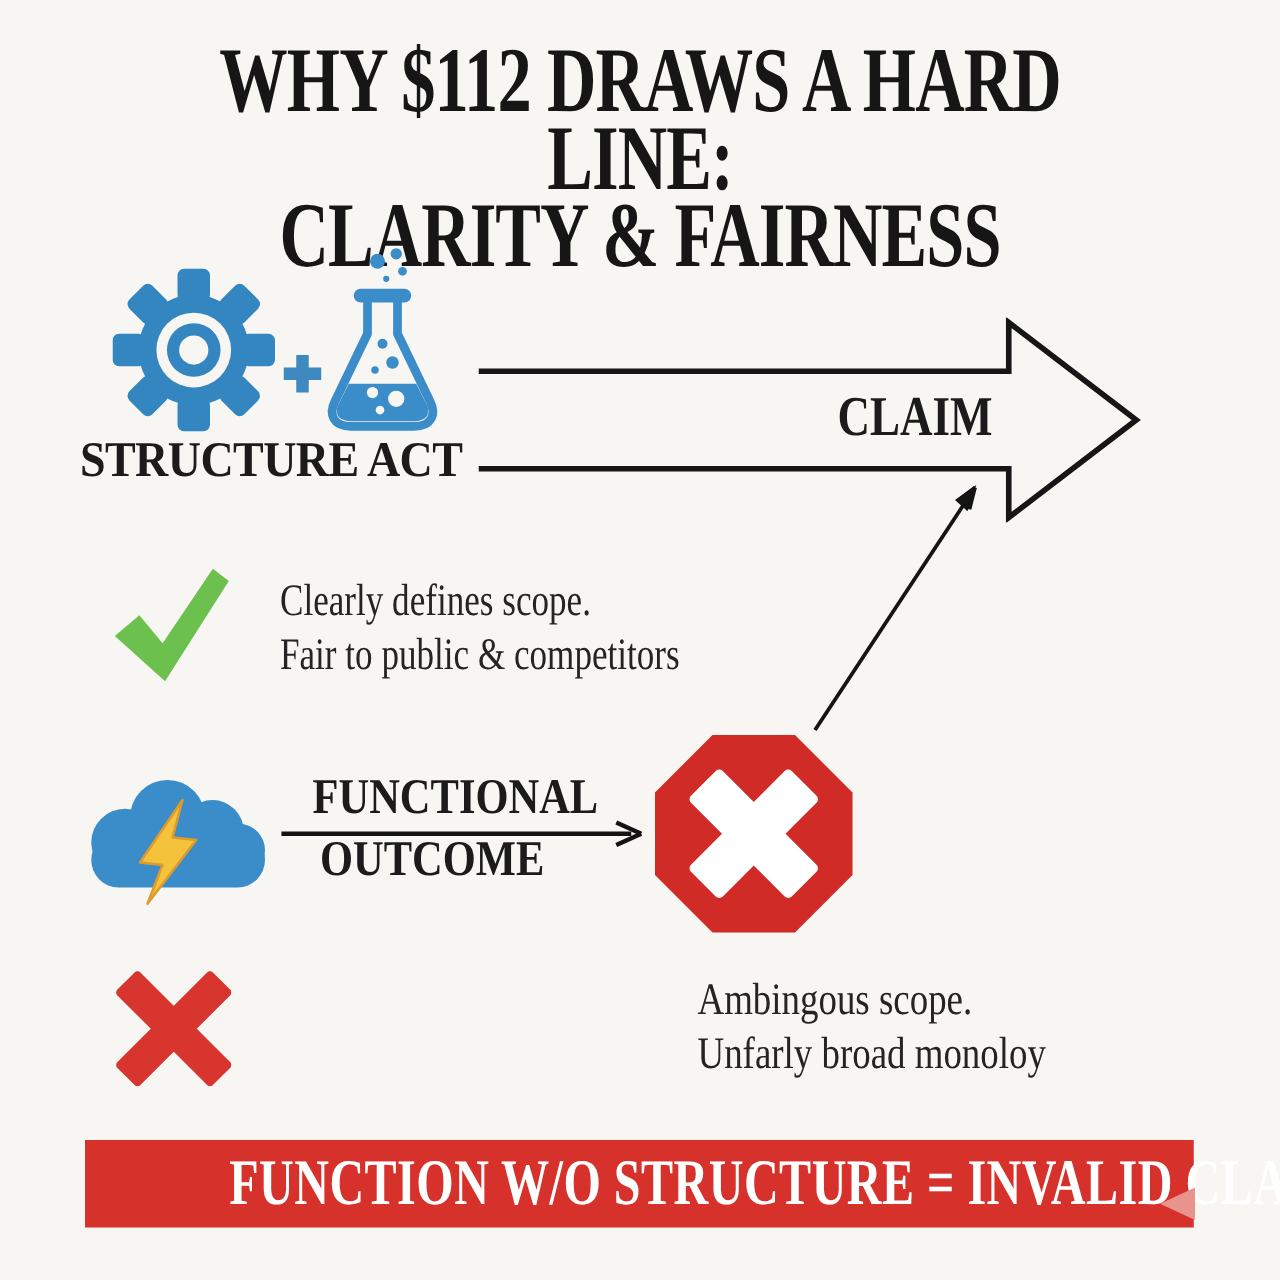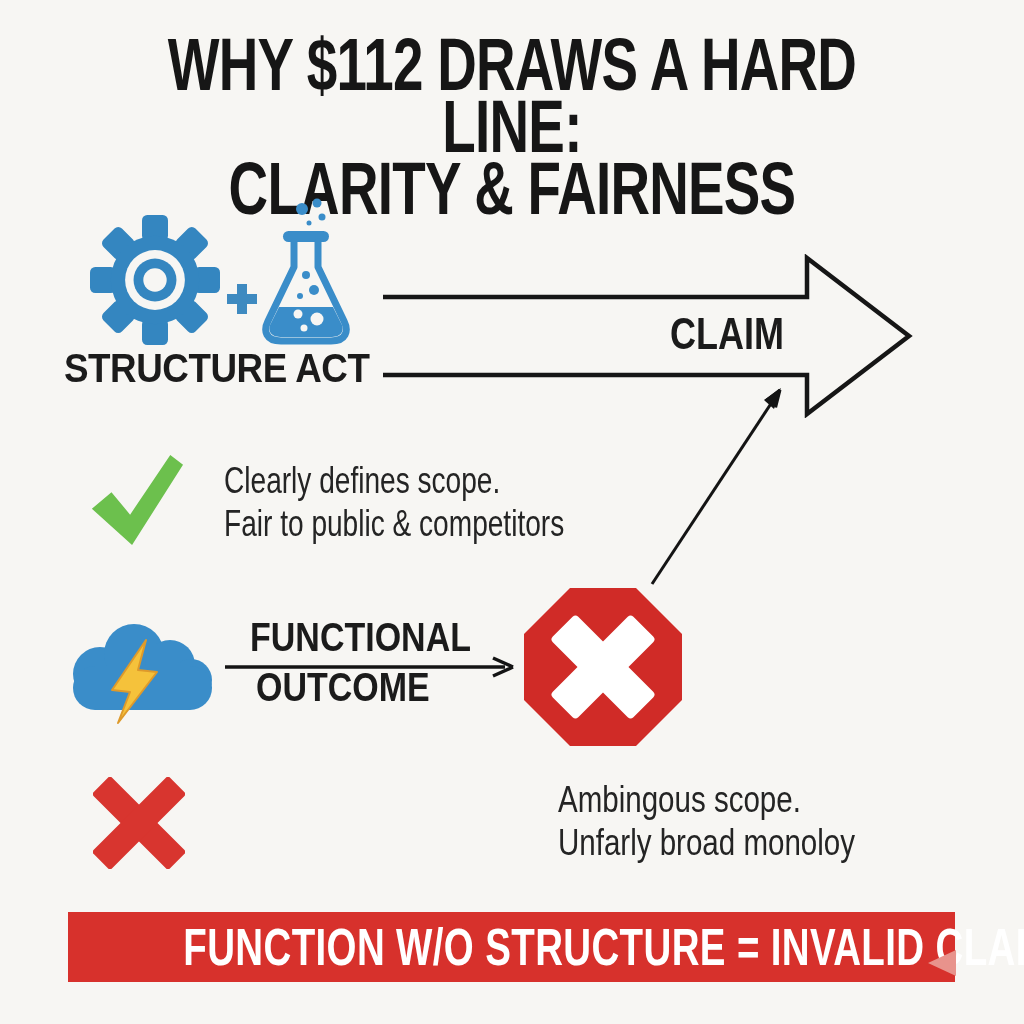--- a/index.html
+++ b/index.html
@@ -1,19 +1,19 @@
 <!DOCTYPE html>
 <html><head>
 <meta charset="utf-8">
 <style>
   html,body{margin:0;padding:0;background:#ffffff;}
   .canvas{
     position:relative;width:1024px;height:1024px;overflow:hidden;
     background:#f7f6f3;
-    font-family:Liberation Sans, sans-serif;
+    font-family:Liberation Serif, serif;
     color:#1a1a1a;
   }
   .abs{position:absolute;}
   
   .title{
     position:absolute;left:0;top:34px;width:1024px;margin:0;
     text-align:center;font-weight:700;font-size:74px;line-height:62px;
     letter-spacing:-1px;color:#161616;
     transform:scaleX(0.74);transform-origin:50% 0;
   }

